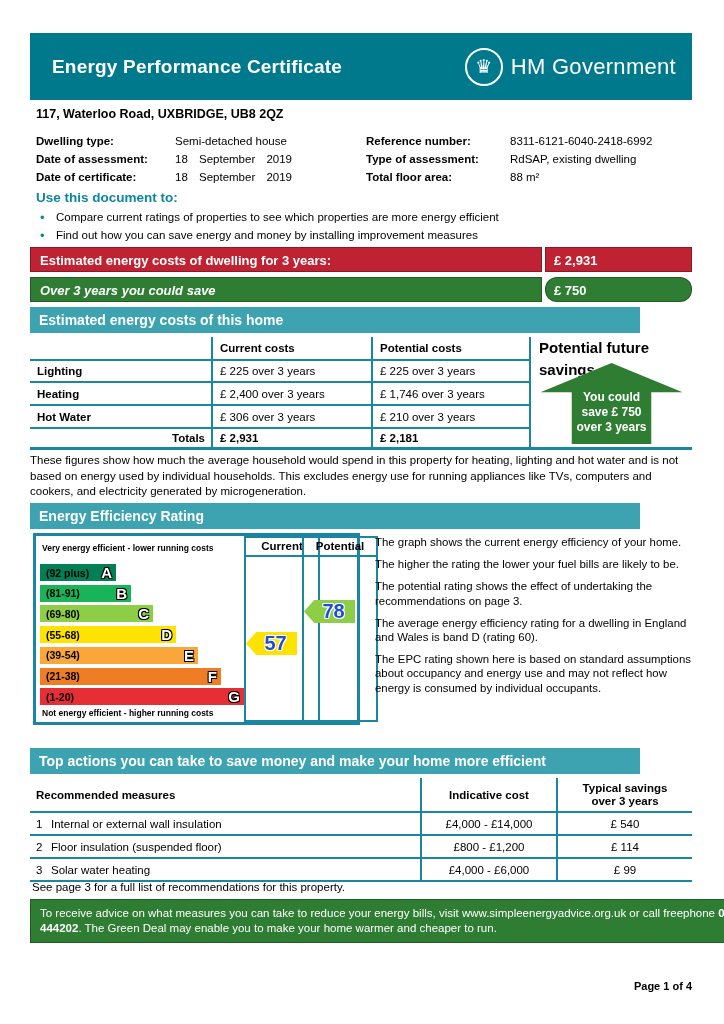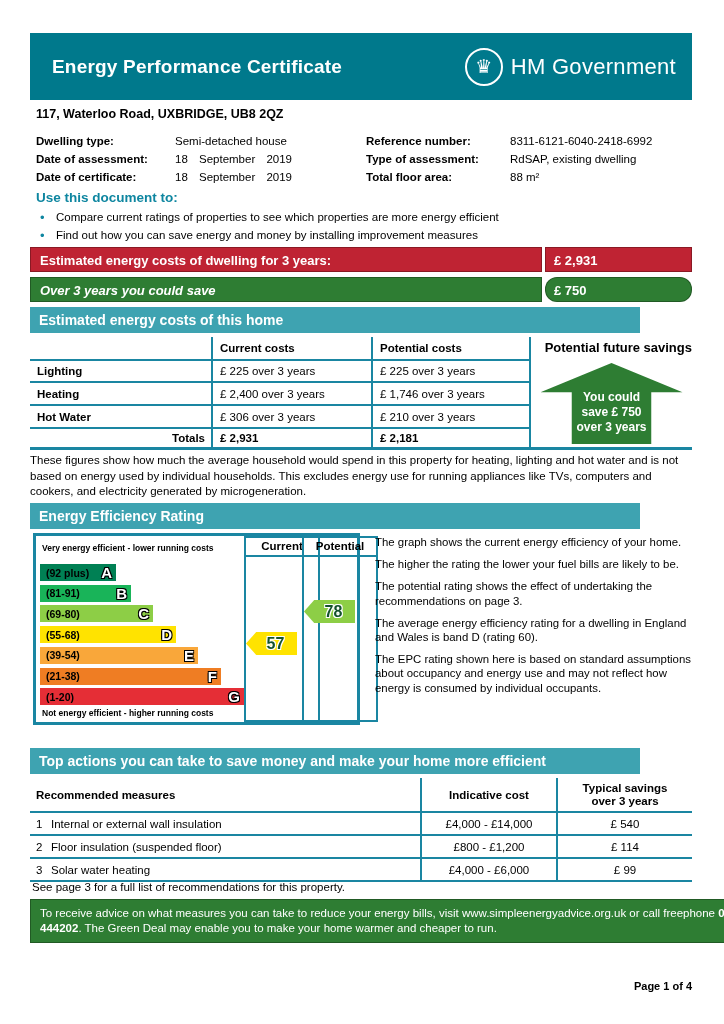--- a/index.html
+++ b/index.html
@@ -51,21 +51,21 @@
   .ccell { box-sizing:border-box; padding:0 0 0 7px; display:flex; align-items:center; }
   .ch { font-weight:bold; height:22px; }
   .cr { height:22px; border-top:2px solid var(--border_teal); }
   .r3 { height:23px; } .r4 { height:23px; } .r5 { height:20px; }
   .cc2, .cc3 { border-left:2px solid var(--border_teal); }
   .rowlabel { font-weight:bold; }
   .tot { justify-content:flex-end; padding-right:6px; font-weight:bold; }
   .totval { font-weight:bold; }
   .c4 { position:absolute; left:499px; top:0; width:163px; height:110px;
         border-left:2px solid var(--border_teal); box-sizing:border-box; }
-  .c4h { font-weight:bold; text-align:right; height:22px; line-height:22px; font-size:13px;padding-left:8px; }
+  .c4h { font-weight:bold; text-align:left; height:22px; line-height:22px; font-size:15px;padding-left:8px; }
   .house { position:relative; width:142px; height:81px; margin:4px auto 0 auto;
            clip-path:polygon(50% 0%, 100% 36%, 78% 36%, 78% 100%, 22% 100%, 22% 36%, 0% 36%);
            color:#fff; font-weight:bold; font-size:12px; text-align:center; padding-top:0; }
   .houselines { position:absolute; left:0; right:0; top:27px; line-height:15px; }
 
   .note { position:absolute; left:30px; top:453px; width:662px; font-size:11.5px; line-height:15.5px; }
 
   
   .chart { position:absolute; left:33px; top:533px; width:327px; height:192px;
            border:3px solid var(--border_teal); box-sizing:border-box; }
@@ -78,21 +78,21 @@
   .bt0 { top:28px; } .bt1 { top:48.7px; } .bt2 { top:69.4px; } .bt3 { top:90.1px; }
   .bt4 { top:110.8px; } .bt5 { top:131.5px; } .bt6 { top:152.2px; }
   .bw0 { width:76px; } .bw1 { width:91px; } .bw2 { width:113px; } .bw3 { width:136px; }
   .bw4 { width:158px; } .bw5 { width:181px; } .bw6 { width:204px; }
   .ecol { position:absolute; top:0; bottom:0; width:76px; border:2px solid var(--border_teal); box-sizing:border-box; }
   .ecol-cur { left:208px; } .ecol-pot { left:266px; }
   .ecol-hdr { height:17px; line-height:17px; text-align:center; font-weight:bold; font-size:11.5px;
               border-bottom:2px solid var(--border_teal); }
   .arrow { position:absolute; height:23px; width:51px; display:flex; align-items:center; justify-content:center;
            clip-path:polygon(0 50%, 20% 0, 100% 0, 100% 100%, 20% 100%); padding-left:0; }
-  .arrow-num { font-size:16px; font-weight:bold; color:#14532d; margin-left:8px;
+  .arrow-num { font-size:20px; font-weight:bold; color:#1d4ed8; margin-left:8px;
                text-shadow:-1px -1px 0 #fff, 1px -1px 0 #fff, -1px 1px 0 #fff, 1px 1px 0 #fff; }
   .a-cur { left:210px; top:96px; } .a-pot { left:268px; top:64px; }
 
   .eertext { position:absolute; left:375px; top:535px; width:318px; font-size:11.4px; line-height:14.2px; }
   .eertext p { margin:0 0 8px 0; }
 
   
   .atable { position:absolute; left:30px; top:778px; width:662px; font-size:11.5px; }
   .arow { display:grid; grid-template-columns:390px 136px 136px; }
   .acell { box-sizing:border-box; display:flex; align-items:center; }

